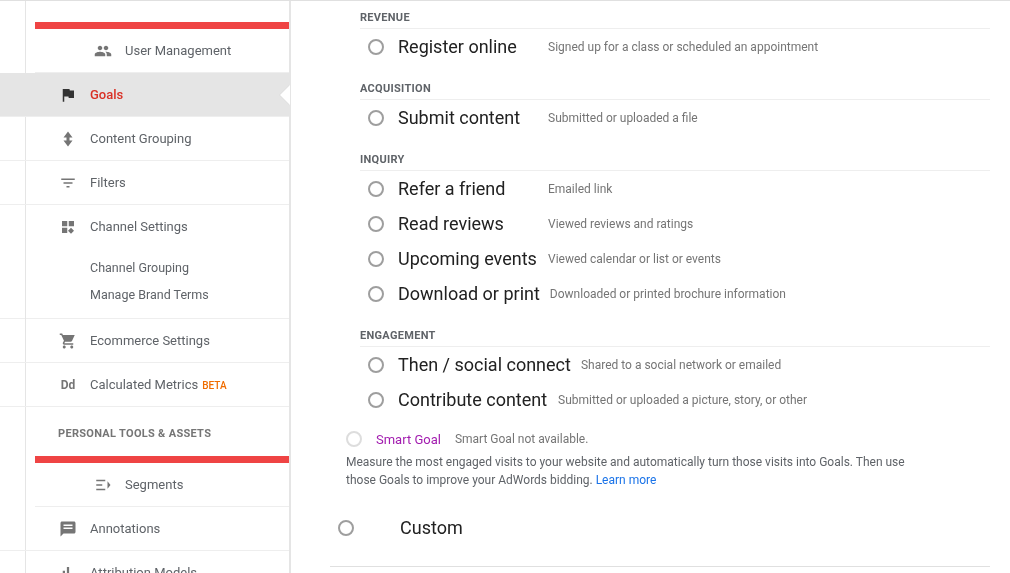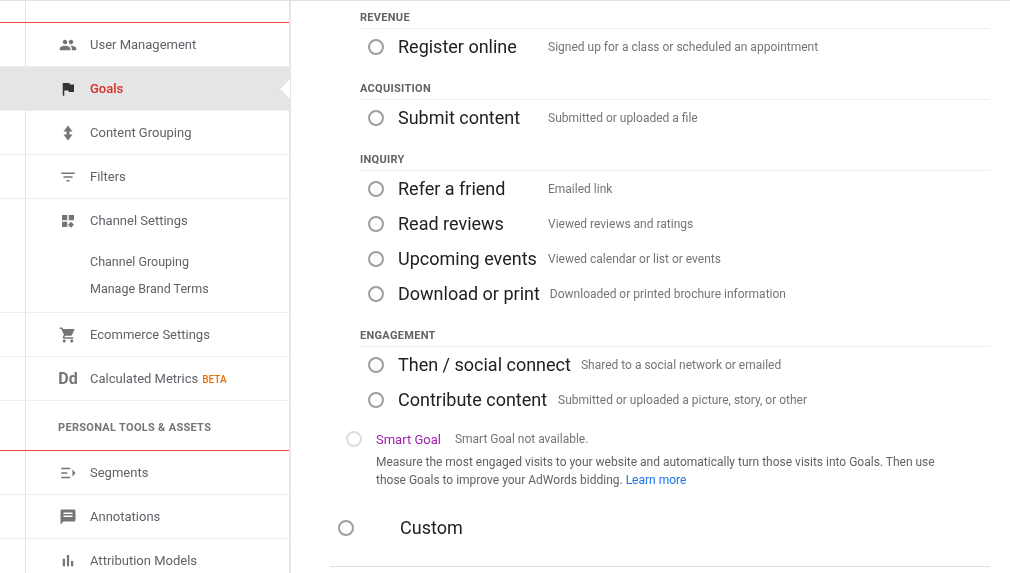--- a/index.html
+++ b/index.html
@@ -1,21 +1,21 @@
 <!DOCTYPE html>
 <html><head>
 <meta charset="utf-8">
 <style>
 * { box-sizing: border-box; margin: 0; padding: 0; }
 body { font-family: Roboto, Arial, sans-serif; font-size: 13px; color: #333; background: #fff; }
 .container { display: flex; width: 1010px; height: 573px; overflow: hidden; border-top: 1px solid #e0e0e0; }
 .sidebar { width: 290px; border-right: 1px solid #e5e5e5; padding-top: 15px; position: relative; }
 .vline { position: absolute; left: 25px; top: 0; bottom: 0; width: 1px; background: #e5e5e5; }
 .nav-item { display: flex; align-items: center; padding: 14px 16px 14px 58px; border-bottom: 1px solid #eee; color: #5f6368; cursor: pointer; position: relative; }
-.nav-item.first { border-top: 1px solid #ef4444; margin-top: 6px; }
+.nav-item.first { border-top: 7px solid #ef4444; margin-top: 6px; margin-left: 35px; }
 .nav-item .icon { position: absolute; left: 58px; width: 20px; height: 20px; display: flex; align-items: center; justify-content: center; color: #757575; }
 .nav-item .icon svg { width: 18px; height: 18px; fill: currentColor; }
 .nav-item .lbl { margin-left: 32px; font-size: 13px; }
 .nav-item.active { background: #e5e5e5; color: #d93025; }
 .nav-item.active .icon { color: #333; }
 .nav-item.active .pointer { position: absolute; right: -1px; top: 50%; transform: translateY(-50%); width: 0; height: 0; border-top: 10px solid transparent; border-bottom: 10px solid transparent; border-right: 10px solid #fff; filter: drop-shadow(-1px 0 0 #ddd); }
 .subitems { padding: 6px 0 10px 90px; border-bottom: 1px solid #eee; }
 .subitems div { padding: 6px 0; color: #5f6368; font-size: 12.5px; cursor: pointer; }
 .section-head { padding: 20px 0 10px 58px; color: #757575; font-size: 11px; font-weight: 700; letter-spacing: 0.3px; }
 .beta { color: #ef6c00; font-size: 10px; margin-left: 4px; font-weight: 500; }
@@ -102,21 +102,21 @@
     <div class="nav-item">
       <span class="icon">
           <svg viewBox="0 0 24 24">
             <path d="M7 18c-1.1 0-2 .9-2 2s.9 2 2 2 2-.9 2-2-.9-2-2-2zm10 0c-1.1 0-2 .9-2 2s.9 2 2 2 2-.9 2-2-.9-2-2-2zM7.17 14.75l.03-.12L8.1 13h7.45c.75 0 1.41-.41 1.75-1.03L21 4H5.21L4.27 2H1v2h2l3.6 7.59-1.35 2.44C4.52 15.37 5.48 17 7 17h12v-2H7.42c-.14 0-.25-.11-.25-.25z"></path>
           </svg>
         </span>
       <span class="lbl">Ecommerce Settings</span>
     </div>
 
     <div class="nav-item">
-      <span class="icon" style="font-size:16px;font-weight:700;color:#757575">Dd</span>
+      <span class="icon" style="font-size:12px;font-weight:700;color:#757575">Dd</span>
       <span class="lbl"><span>Calculated Metrics</span><span class="beta">BETA</span></span>
     </div>
 
     <div class="section-head">PERSONAL TOOLS &amp; ASSETS</div>
 
     <div class="nav-item first">
       <span class="icon">
           <svg viewBox="0 0 24 24">
             <path d="M3 5h12v2H3zM3 11h8v2H3zM3 17h12v2H3zM18 7l4 5-4 5z"></path>
           </svg>
@@ -193,21 +193,21 @@
         <span class="opt-title" style="min-width:160px">Contribute content</span>
         <span class="opt-desc">Submitted or uploaded a picture, story, or other</span>
       </div>
 
       <div class="smart" style="margin-left:-22px">
         <div class="smart-row">
           <span class="radio disabled"></span>
           <span class="smart-title">Smart Goal</span>
           <span class="smart-desc">Smart Goal not available.</span>
         </div>
-        <div class="smart-help" style="margin-left:30px">
+        <div class="smart-help" style="">
           <span>Measure the most engaged visits to your website and automatically turn those visits into Goals. Then use those Goals to improve your AdWords bidding. </span><a>Learn more</a>
         </div>
       </div>
 
       <div class="custom">
         <span class="radio"></span>
         <span class="opt-title">Custom</span>
       </div>
 
       <hr class="rule">

